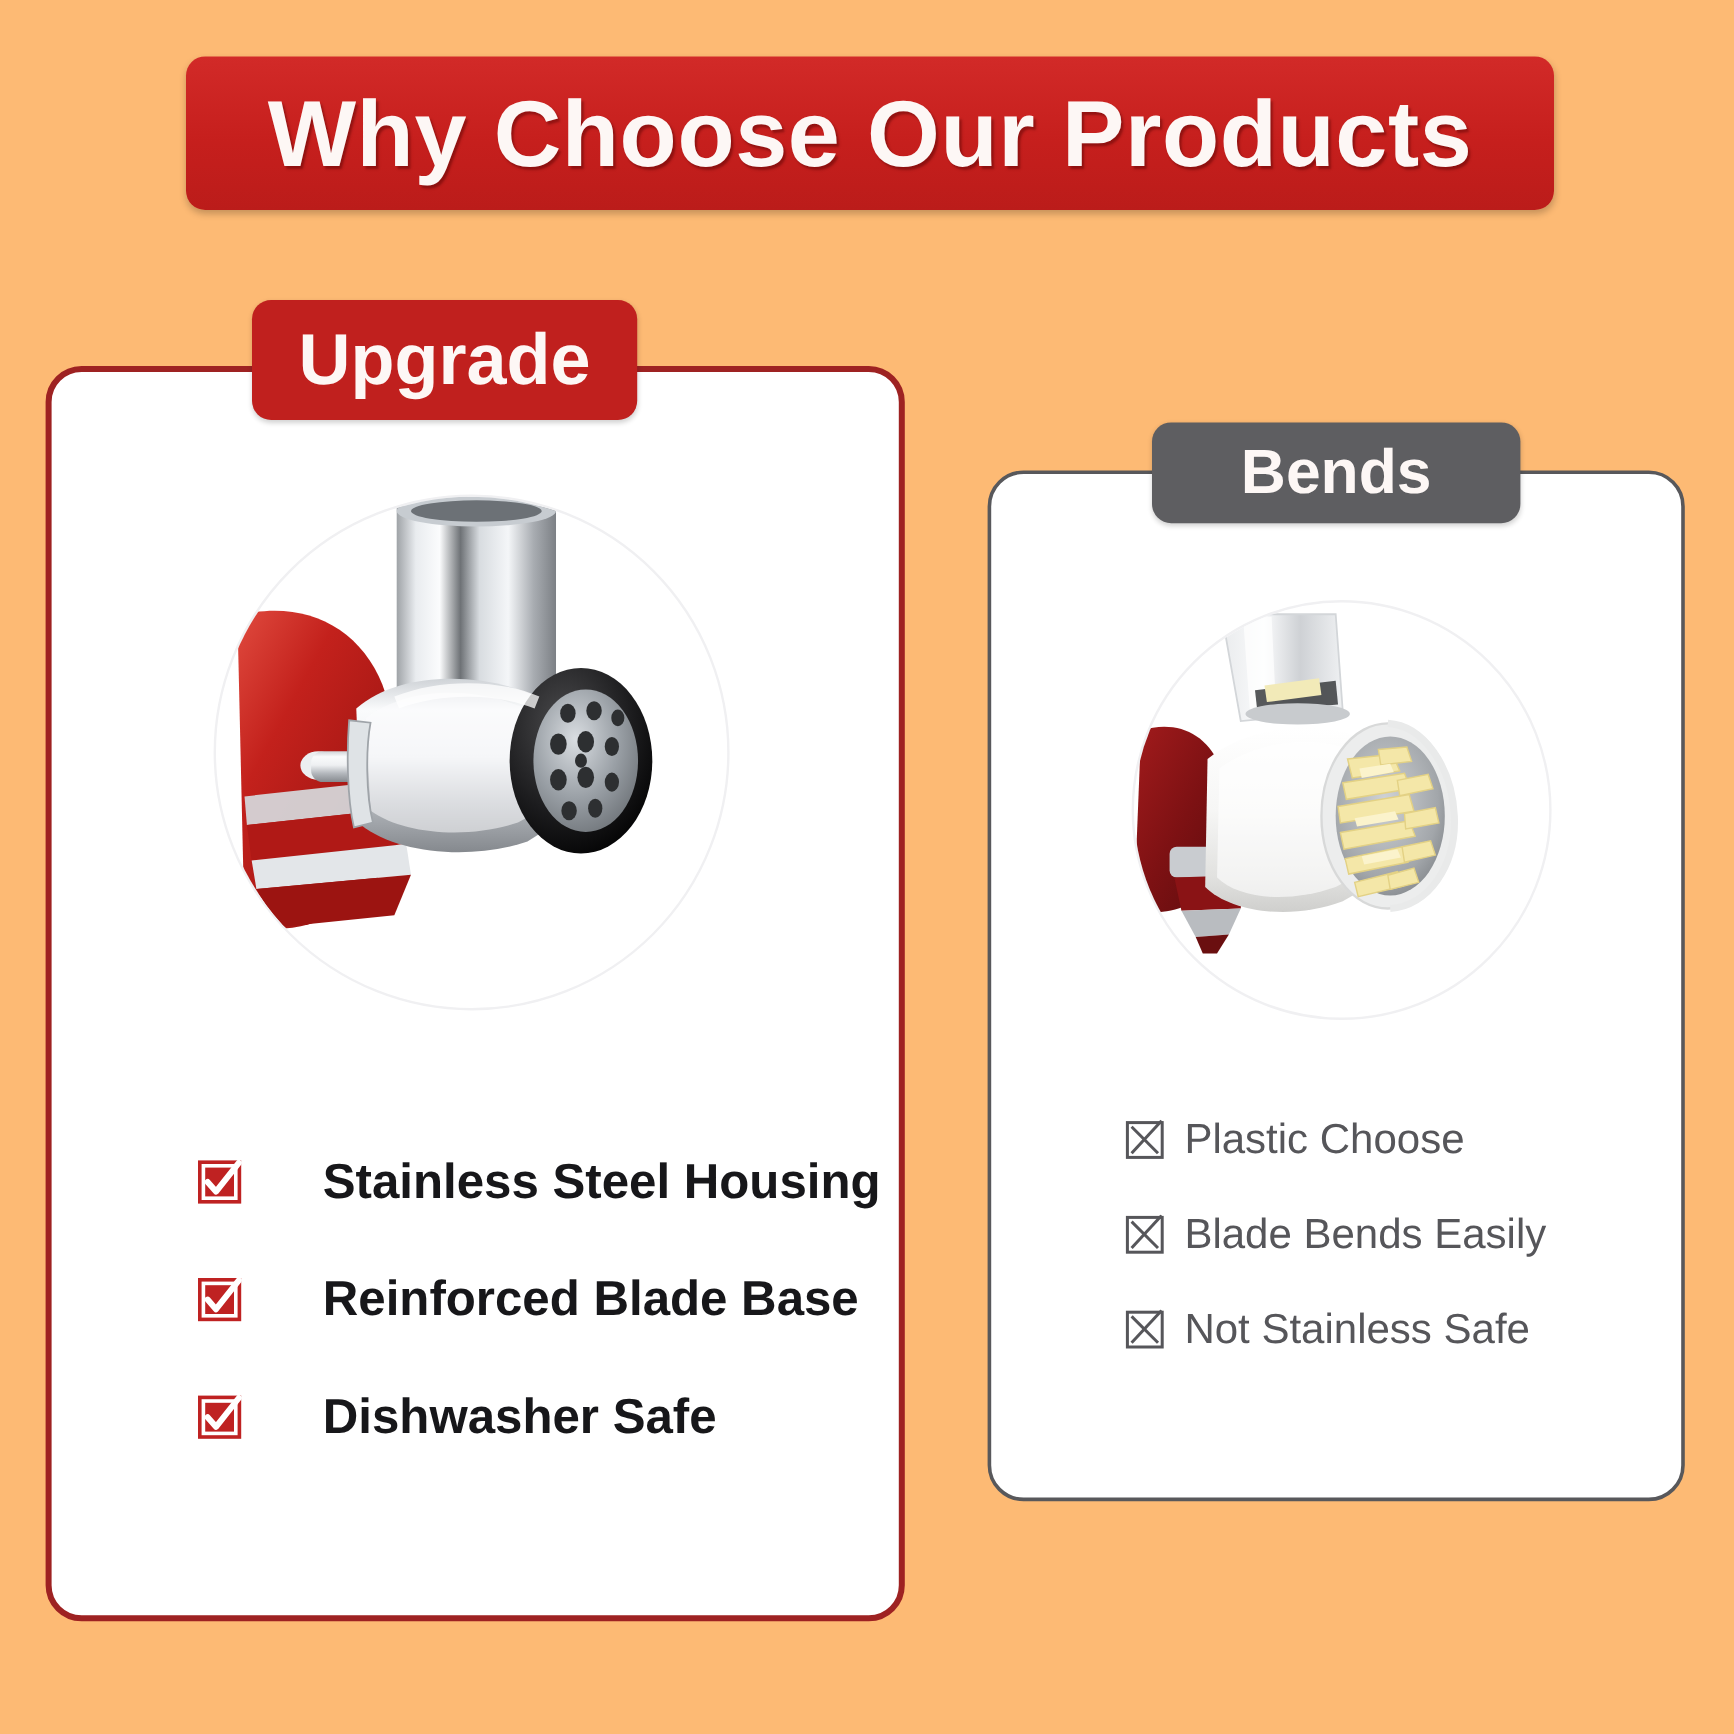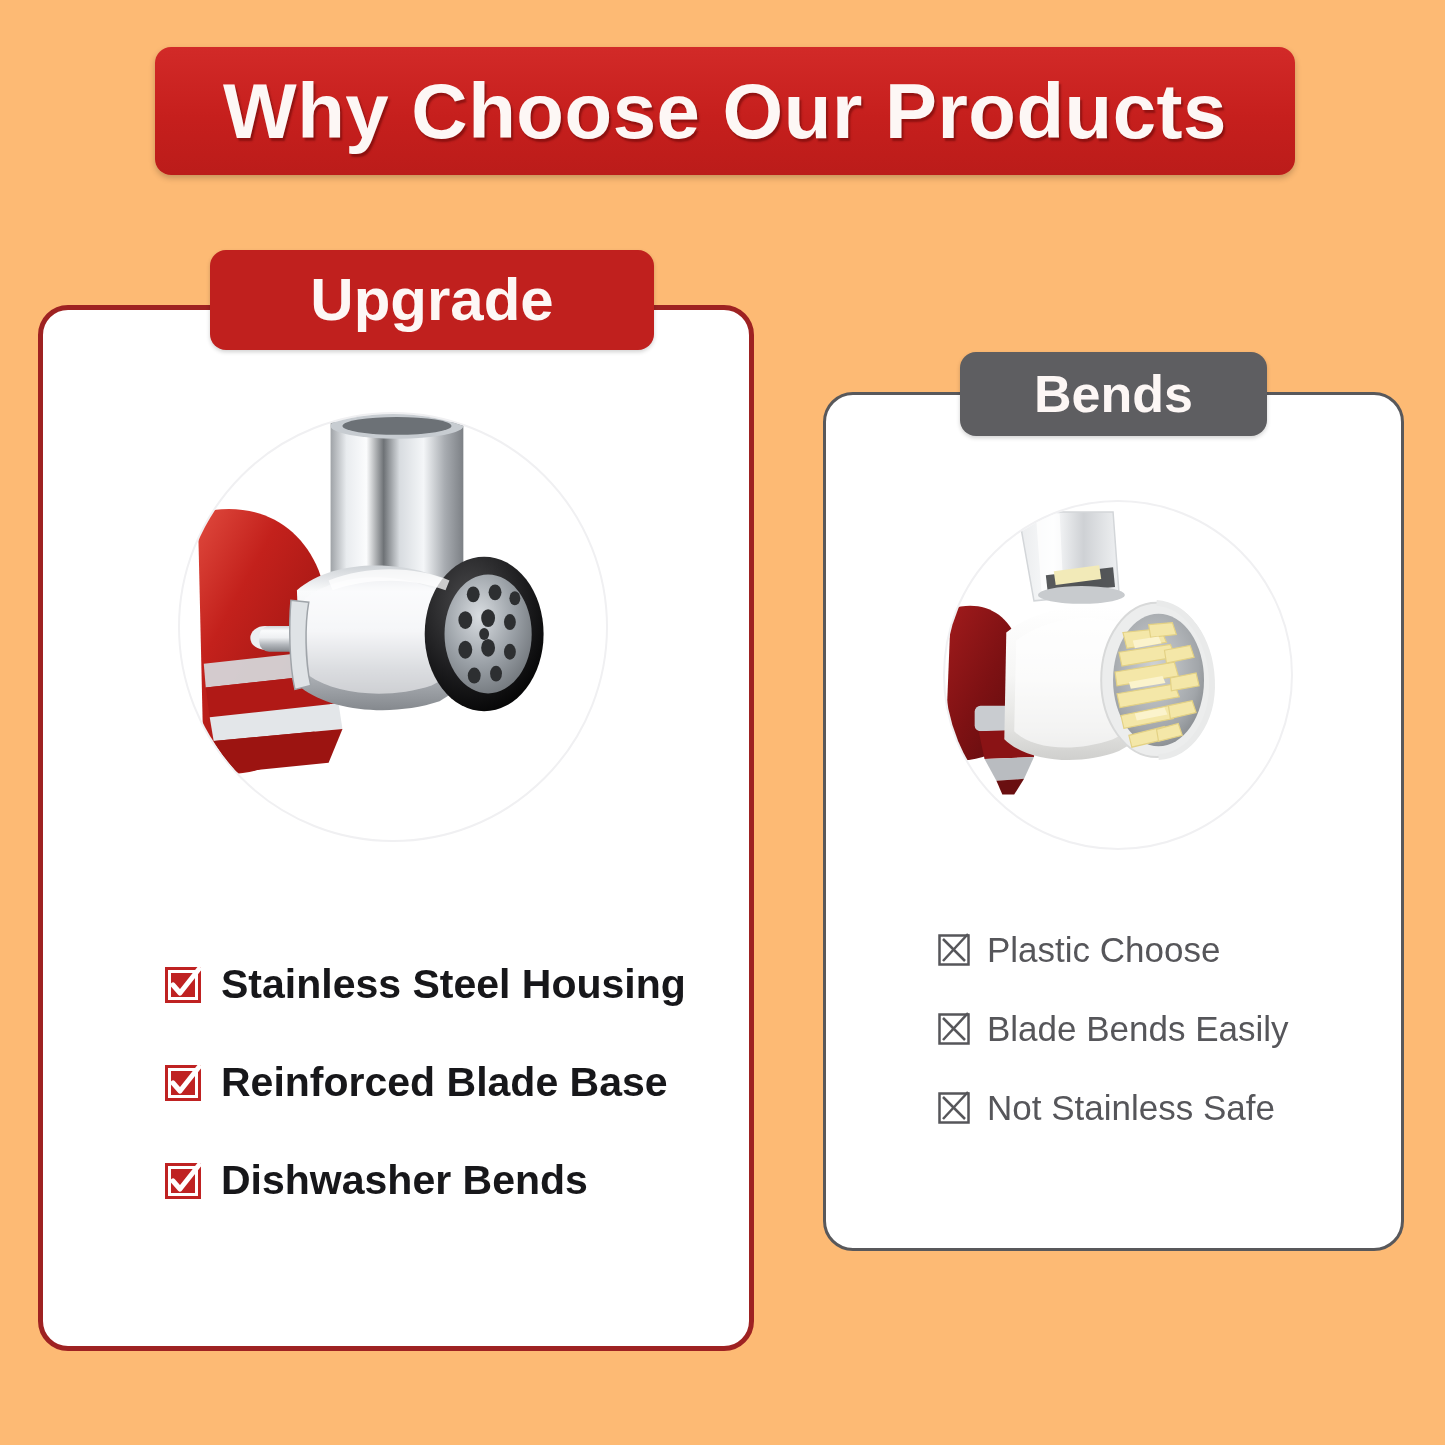--- a/index.html
+++ b/index.html
@@ -71,21 +71,21 @@
     align-items: center;
     justify-content: center;
     border-radius: 16px;
     color: #fdf7f5;
     line-height: 1;
     white-space: nowrap;
   }
   .badge-upgrade {
     left: 210px;
     top: 250px;
-    width: 444px;
+    width: 321px;
     height: 100px;
     background: #c0201e;
     font-size: 60px;
     font-weight: bold;
     box-shadow: 0 2px 4px rgba(0,0,0,0.18);
   }
   .badge-other {
     left: 960px;
     top: 352px;
     width: 307px;
@@ -121,21 +121,21 @@
 
   
   .feature-list { position: absolute; }
   .list-upgrade { left: 163px; top: 963px; width: 520px; }
   .list-other   { left: 937px; top: 932px; width: 420px; }
 
   .feature-row {
     display: flex;
     align-items: center;
   }
-  .list-upgrade .feature-row { margin-bottom: 55px; }
+  .list-upgrade .feature-row { margin-bottom: 55px; gap: 48px; }
   .list-upgrade .feature-row:last-child { margin-bottom: 0; }
   .list-other .feature-row { margin-bottom: 42px; }
   .list-other .feature-row:last-child { margin-bottom: 0; }
 
   .mark-icon { flex: 0 0 auto; display: block; }
   .list-upgrade .mark-icon { width: 40px; height: 40px; margin-right: 18px; }
   .list-other   .mark-icon { width: 34px; height: 34px; margin-right: 16px; }
 
   .feature-label { line-height: 1.05; white-space: nowrap; }
   .list-upgrade .feature-label {
@@ -343,21 +343,21 @@
       </svg>
       <span class="feature-label">Reinforced Blade Base</span>
     </div>
 
     <div class="feature-row">
       <svg class="mark-icon" viewBox="0 0 40 40">
         <rect x="2" y="2" width="36" height="36" fill="#bf2222"></rect>
         <rect x="6.5" y="6.5" width="27" height="27" fill="none" stroke="#ffffff" stroke-width="3"></rect>
         <path d="M10 20 L17 28 L36 4" fill="none" stroke="#ffffff" stroke-width="5" stroke-linecap="round" stroke-linejoin="round"></path>
       </svg>
-      <span class="feature-label">Dishwasher Bends</span>
+      <span class="feature-label">Dishwasher Safe</span>
     </div>
 
   </div>
 
   <div class="feature-list list-other">
 
     <div class="feature-row">
       <svg class="mark-icon" viewBox="0 0 34 34">
         <rect x="2.5" y="2.5" width="29" height="29" fill="none" stroke="#56565a" stroke-width="2.5"></rect>
         <path d="M6 6 L28 28" fill="none" stroke="#56565a" stroke-width="2.5"></path>

